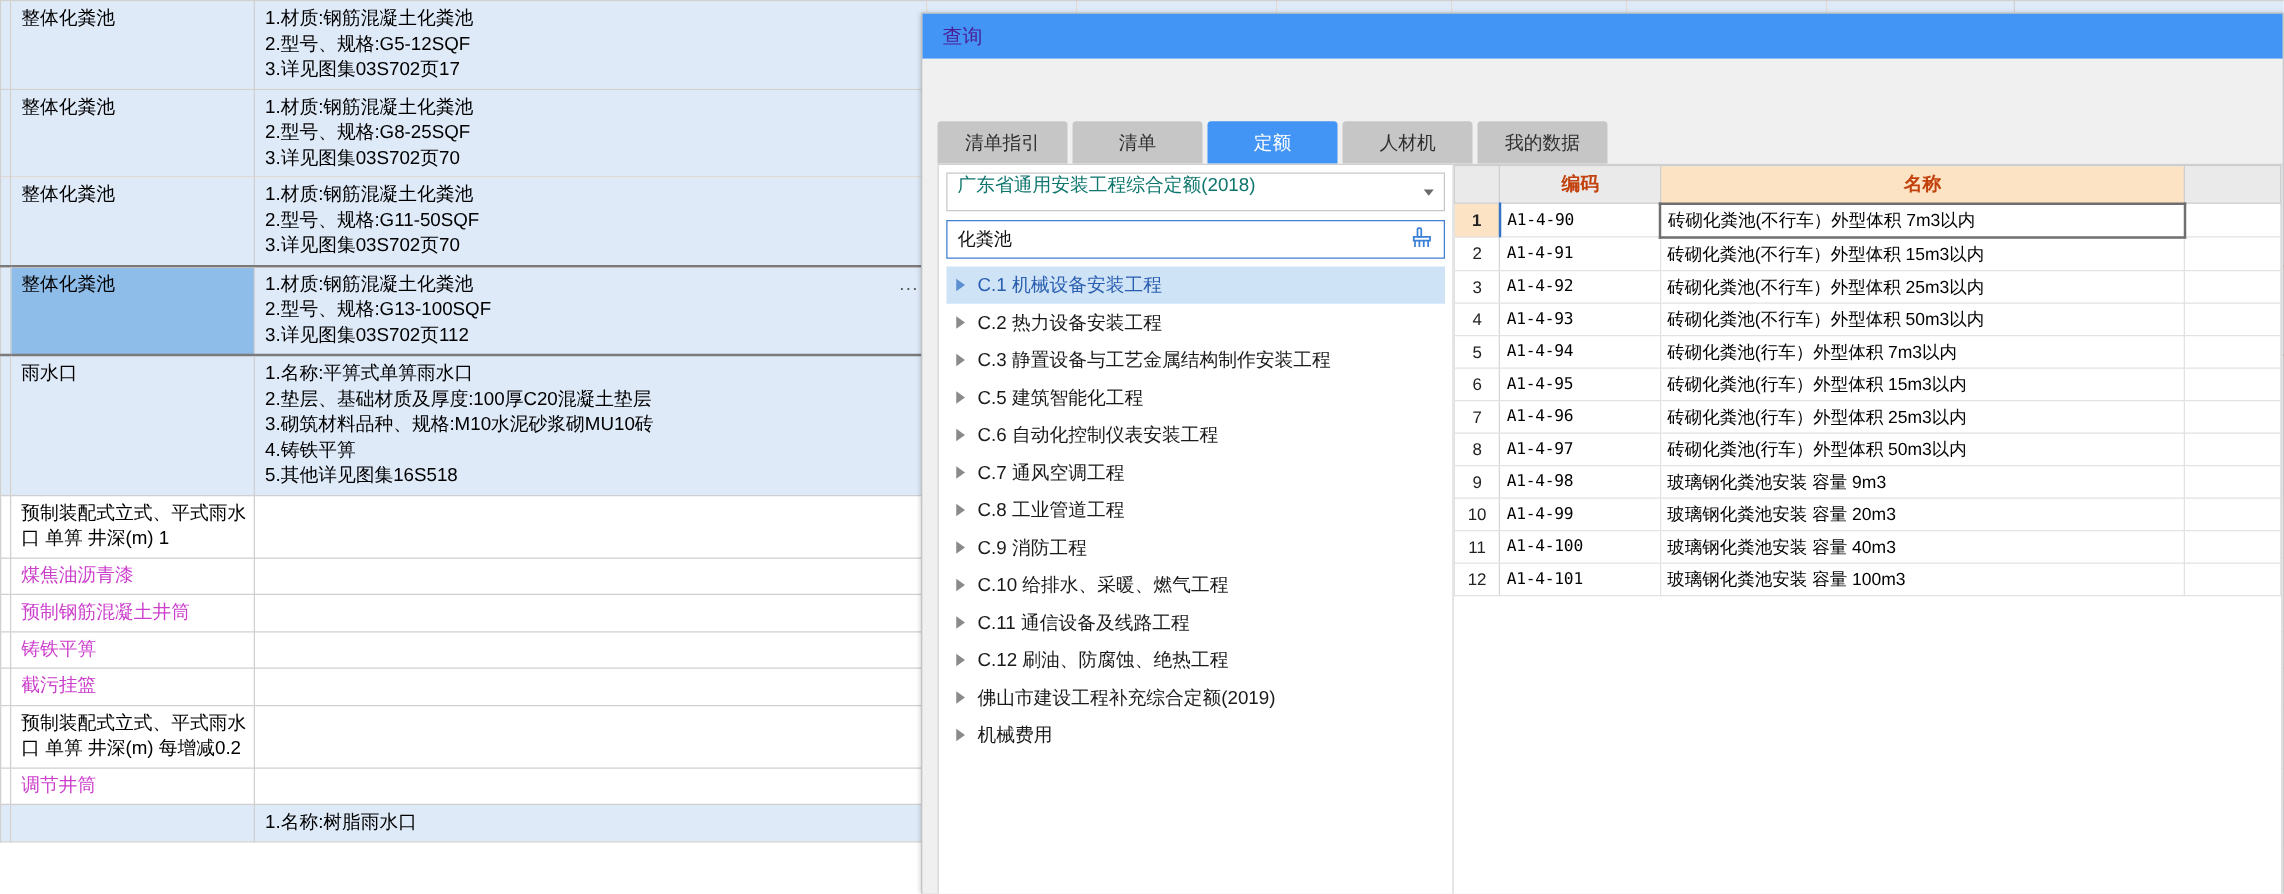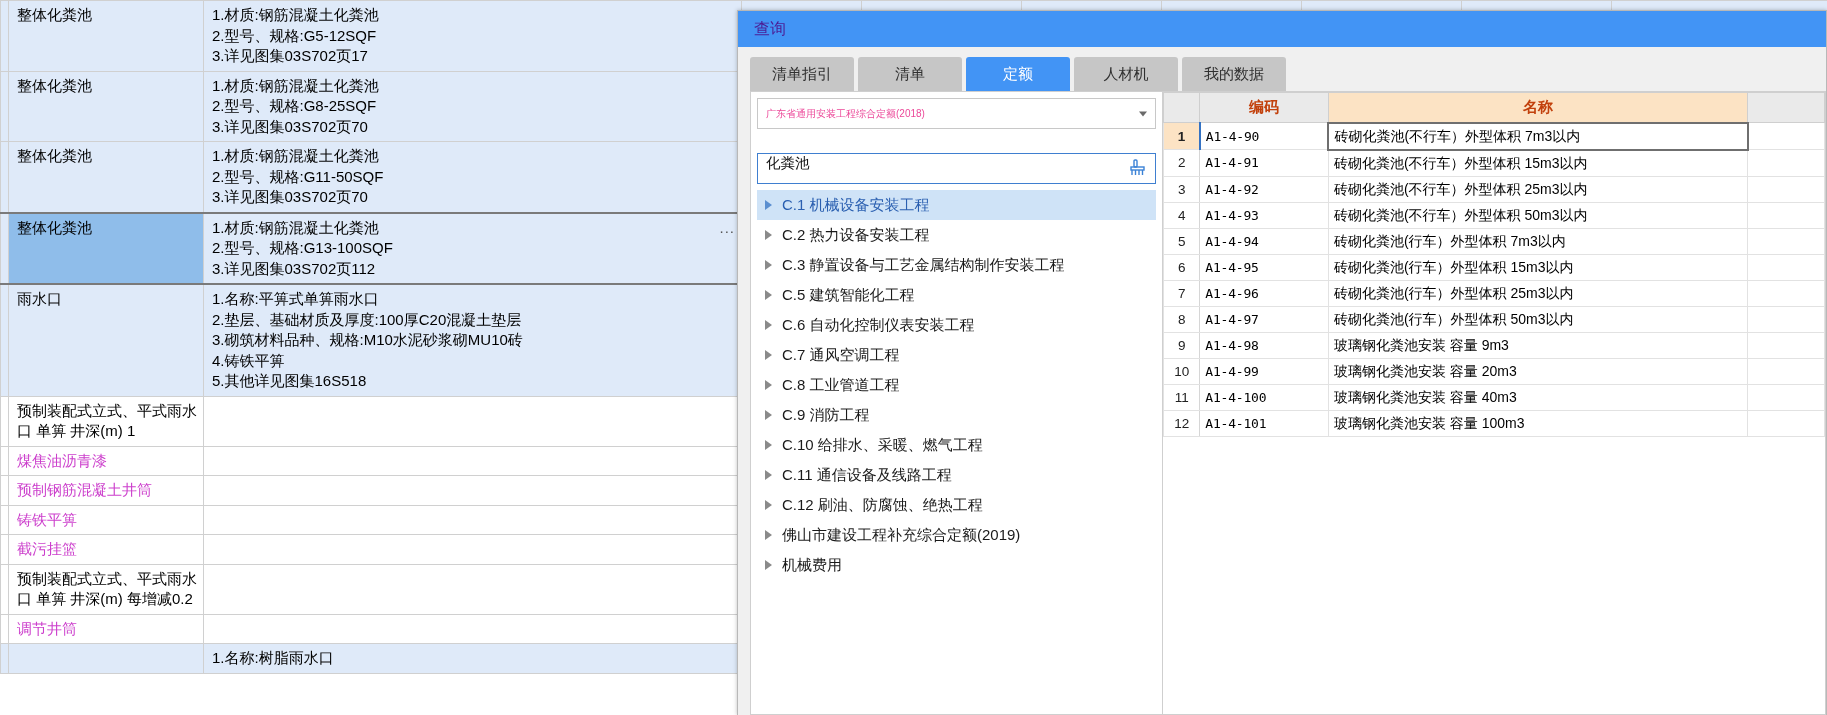--- a/index.html
+++ b/index.html
@@ -65,21 +65,21 @@
     height: 36px;
     background: #4294f5;
     color: #4c1d95;
     font-size: 16px;
     display: flex; align-items: center;
     padding-left: 16px;
   }
   .dlg-body { position: relative; height: 669px; background: #f0f0f0; padding: 10px 0 0 12px;}
 
   
-  .tabs { display: flex; gap: 4px; height: 34px; }
+  .tabs { display: flex; gap: 4px; height: 34px; margin-top: 40px; }
   .tab {
     background: #c6c6c6;
     color: #303030;
     font-size: 15px;
     min-width: 104px;
     padding: 0 16px;
     display: flex; align-items: center; justify-content: center;
     border-radius: 3px 3px 0 0;
     cursor: default;
   }
@@ -92,40 +92,40 @@
     width: 413px;
     background: #ffffff;
     border: 1px solid #cfcfcf;
     display: flex; flex-direction: column;
     padding: 6px 6px 0 6px;
   }
   .select-box {
     height: 31px;
     border: 1px solid #c8c8c8;
     background: #ffffff;
-    display: flex; align-items: center;
-    font-size: 10px;
+    display: flex; align-items: flex-start;
+    font-size: 15px;
     padding: 0 8px;
     position: relative;
-    color: #ec4899;
+    color: #0f766e;
   }
   .select-box .caret {
     position: absolute; right: 8px; top: 50%;
     transform: translateY(-50%);
     width: 0; height: 0;
     border-left: 4px solid transparent;
     border-right: 4px solid transparent;
     border-top: 5px solid #6a6a6a;
   }
   .search-box {
-    margin-top: 24px;
+    margin-top: 7px;
     height: 31px;
     border: 1px solid #3f7fd0;
     background: #ffffff;
-    display: flex; 
+    display: flex; align-items: center;
     font-size: 14.5px;
     padding: 0 8px;
     position: relative;
     color: #111;
   }
   .broom-icon { position: absolute; right: 7px; top: 50%; transform: translateY(-50%); }
 
   .tree { margin-top: 6px; flex: 1; overflow: hidden; }
   .tree-item {
     display: flex; align-items: center;

